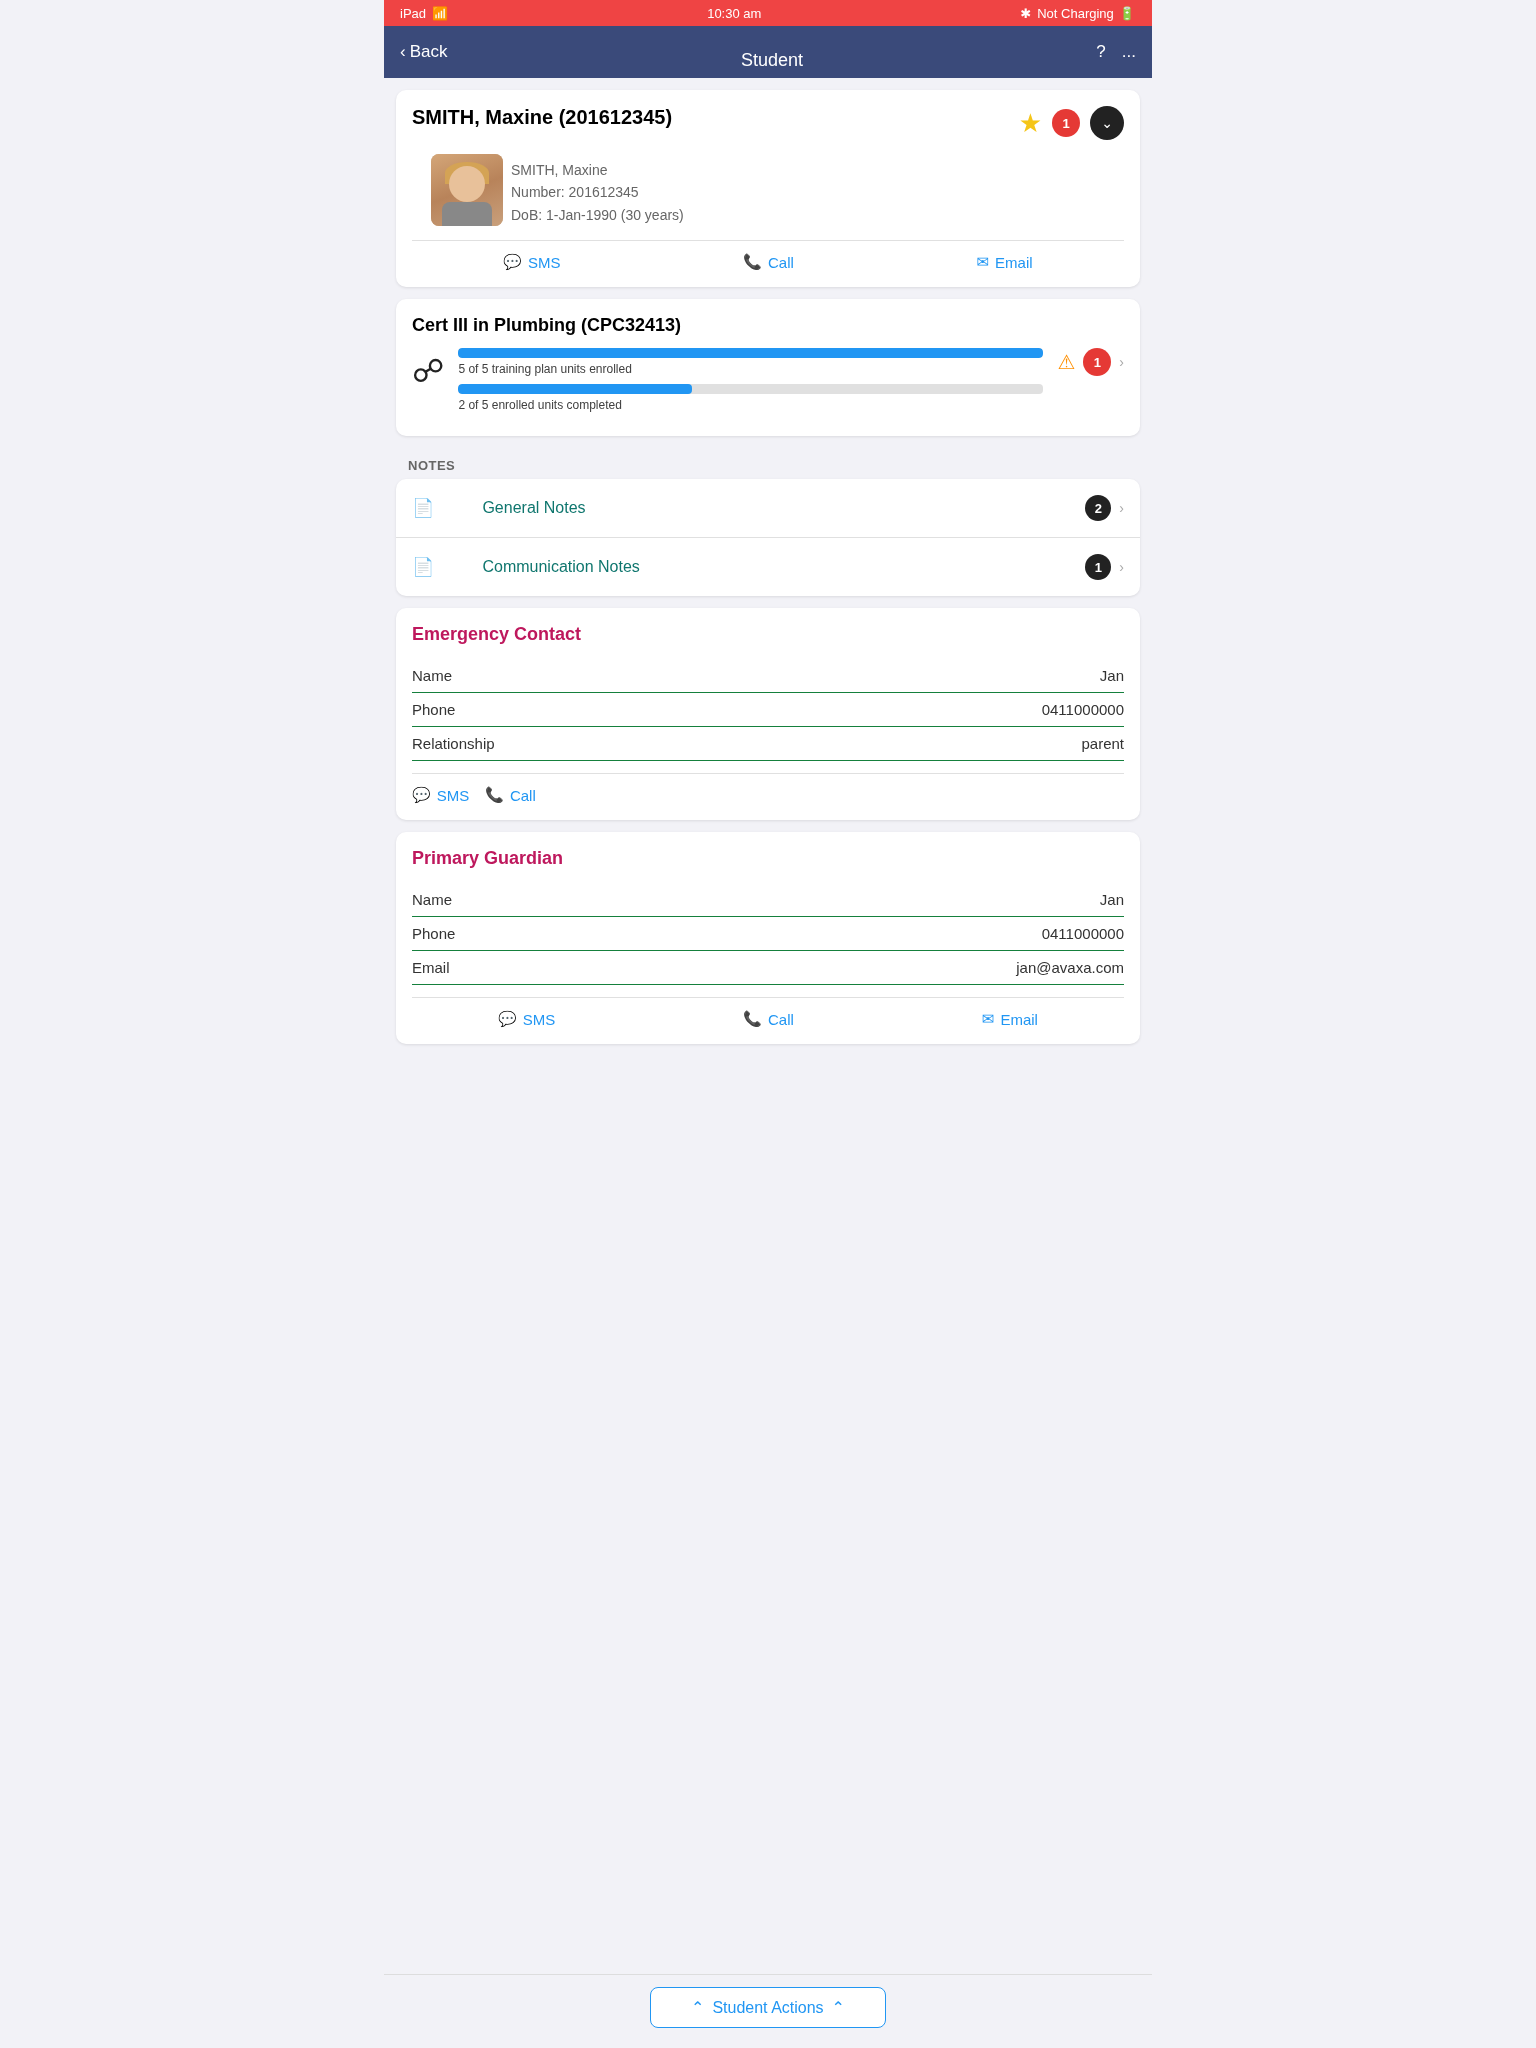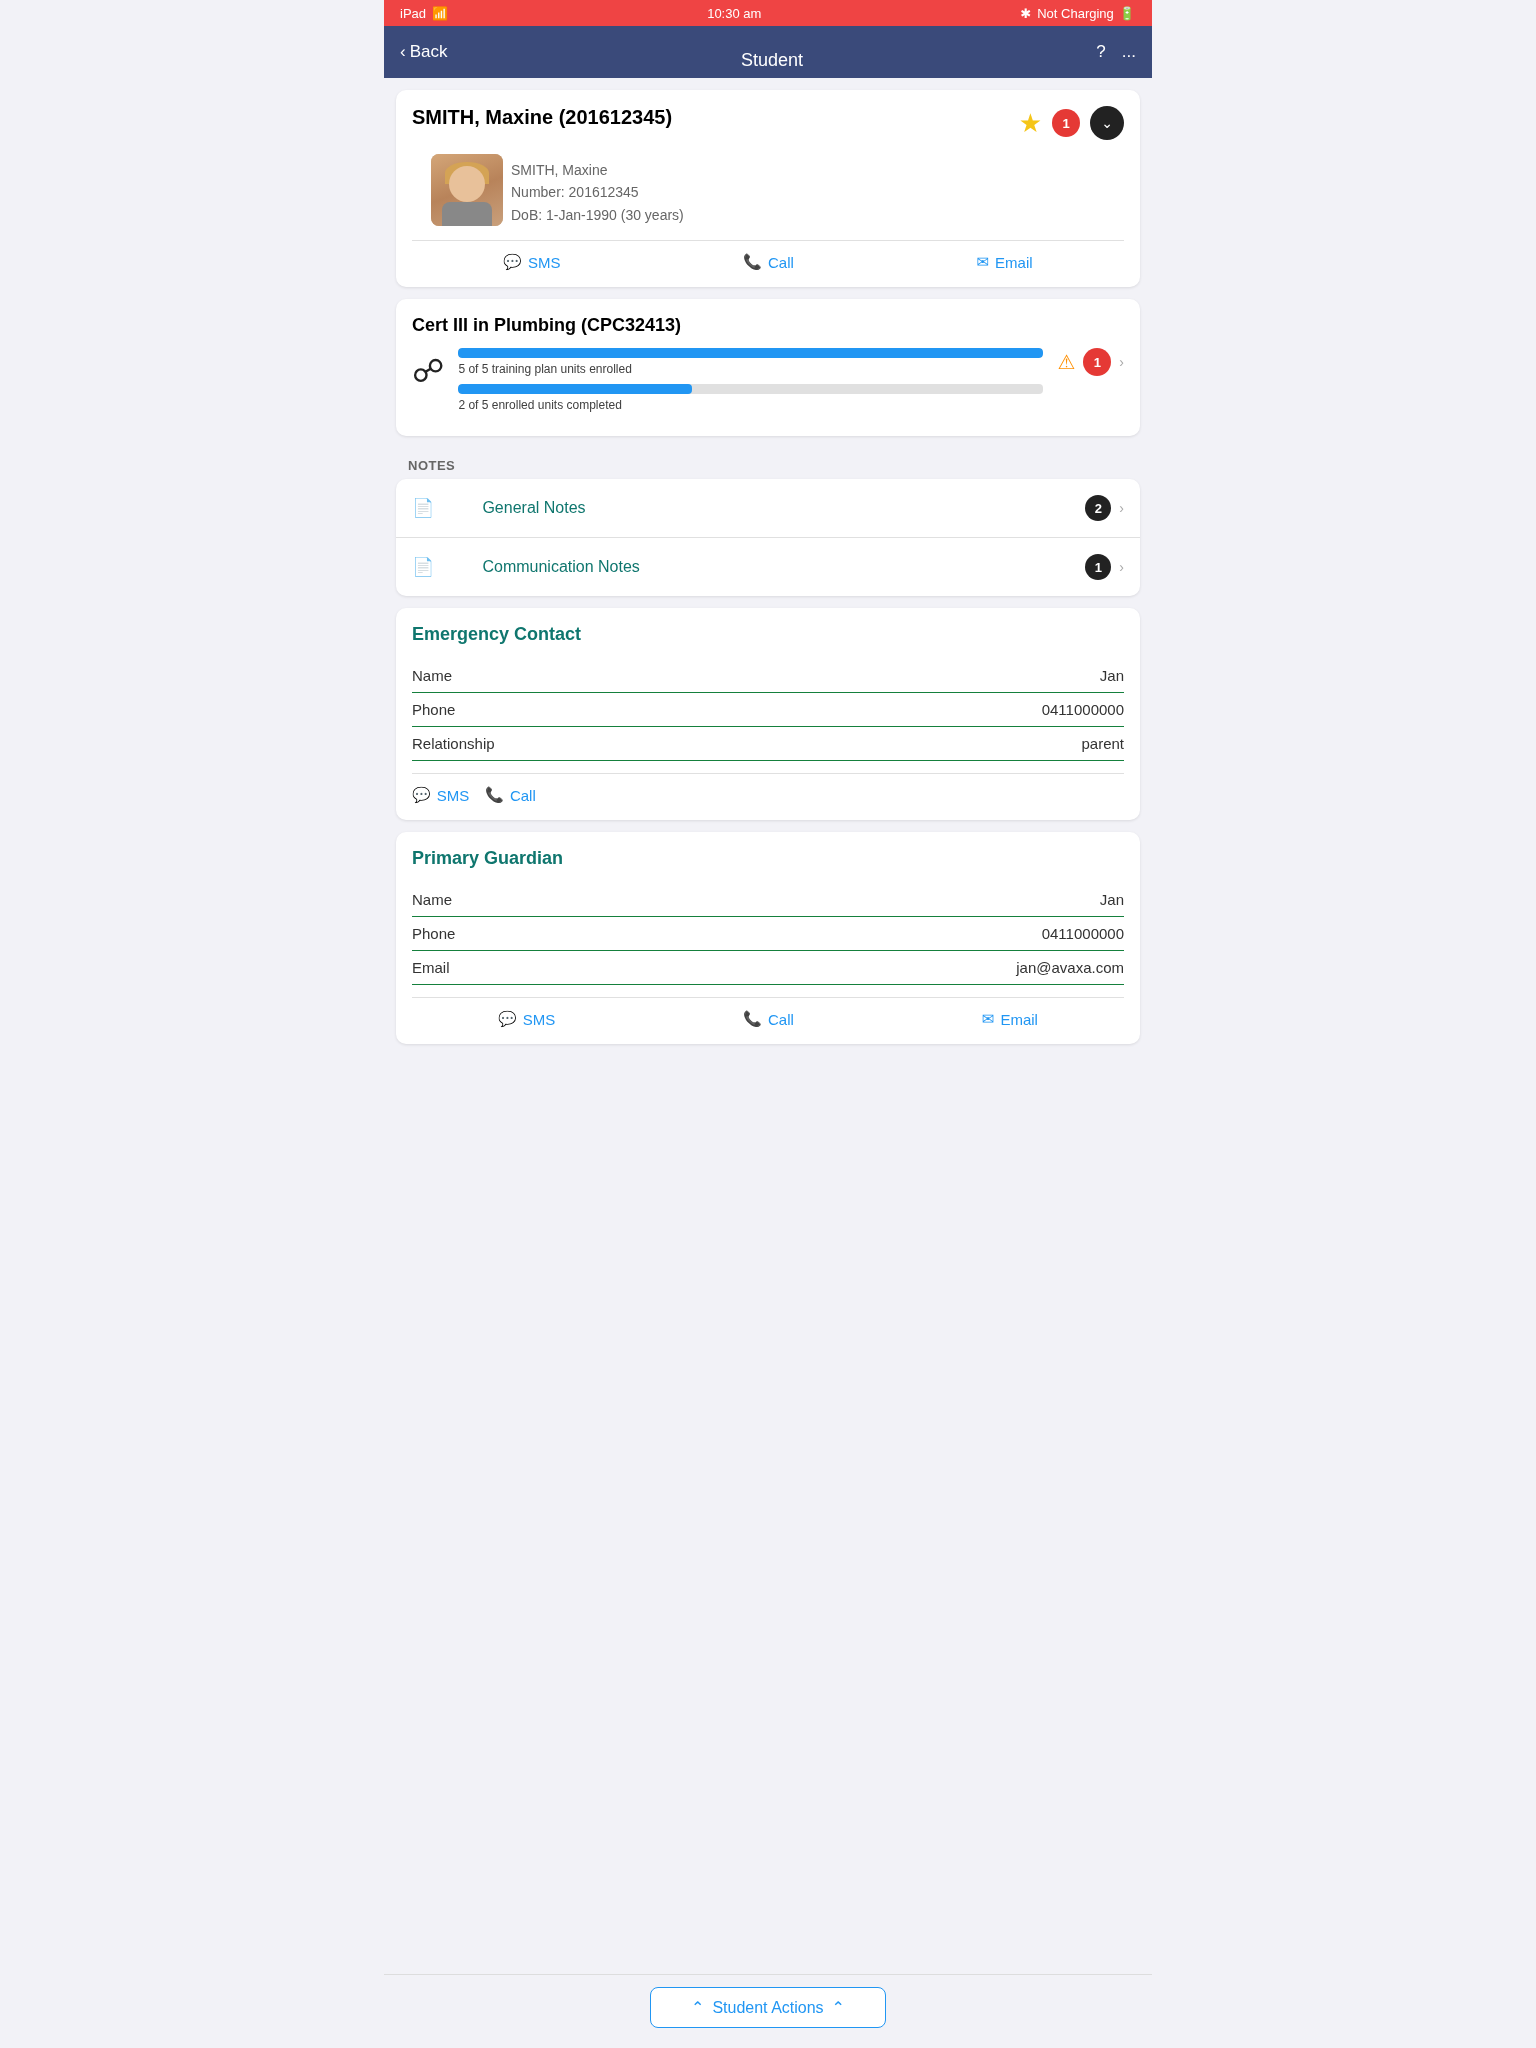--- a/index.html
+++ b/index.html
@@ -283,21 +283,21 @@
       background: white;
       margin: 0 12px 12px;
       border-radius: 10px;
       padding: 16px;
       box-shadow: 0 1px 3px rgba(0,0,0,0.1);
     }
     .contact-card-title {
       font-size: 18px;
       font-weight: 600;
       margin-bottom: 14px;
-      color: #0f766e;
+      color: #be185d;
     }
     .contact-field-row {
       display: flex;
       justify-content: space-between;
       align-items: center;
       padding: 8px 0;
       border-bottom: 1px solid #15803d;
     }
     .contact-field-row:last-of-type { border-bottom: none; }
     .field-label { font-size: 15px; color: #333; }

